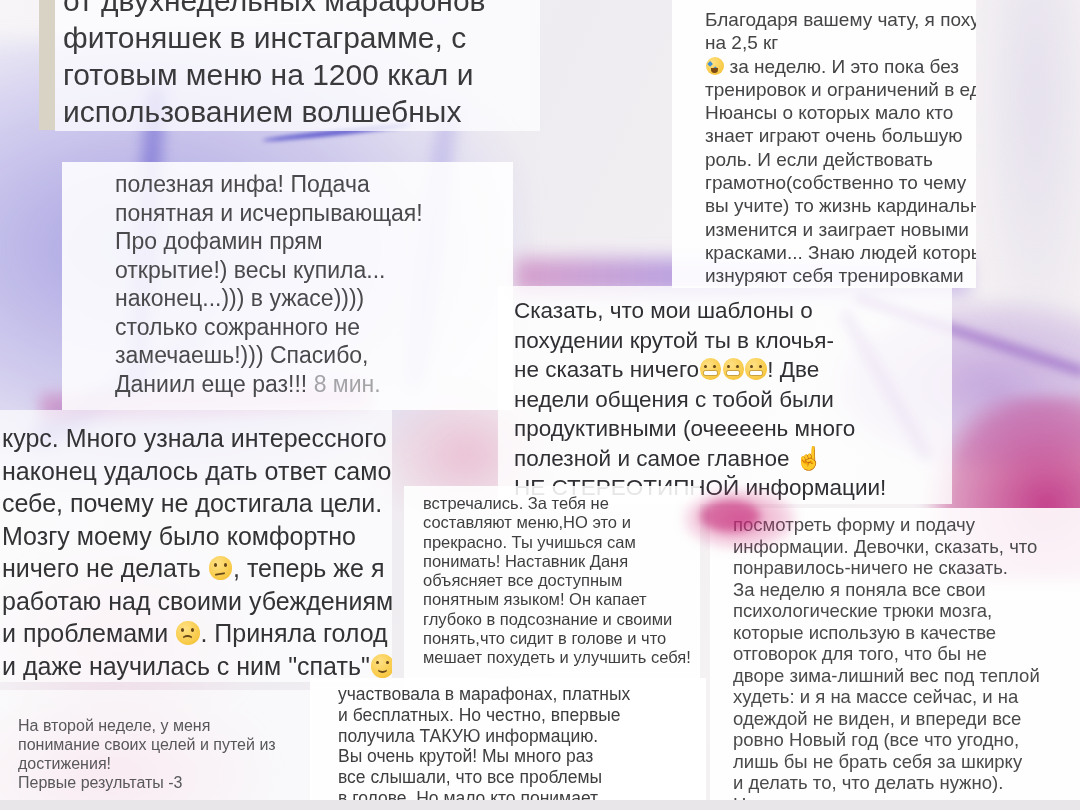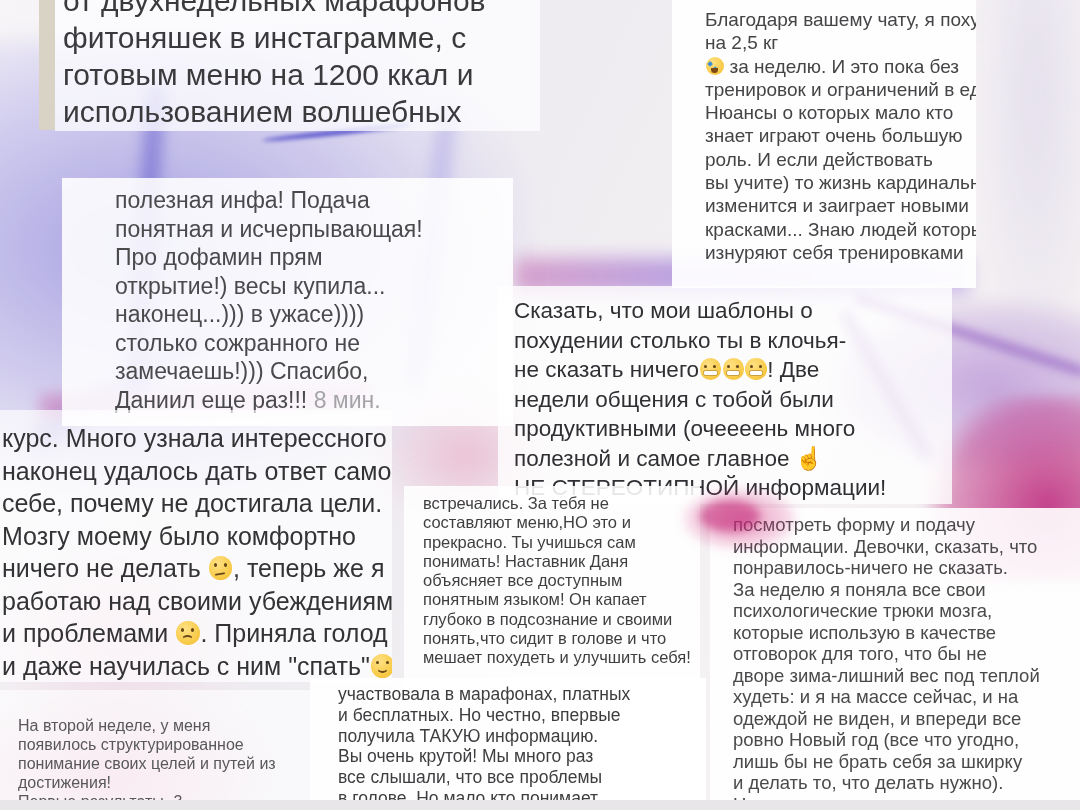--- a/index.html
+++ b/index.html
@@ -26,21 +26,21 @@
   #pinkG2{left:700px;top:500px;width:60px;height:32px;background:rgba(192,28,112,.5);filter:blur(4px);z-index:41;border-radius:50%;}
 
   .card{position:absolute;overflow:hidden;color:#3c3c3e;z-index:10;}
   .line{white-space:nowrap;}
   .ts{color:#a4a4a6;}
 
   #cardA-strip{left:39px;top:0;width:16px;height:130px;background:#d9d3c6;z-index:9;position:absolute;}
   #cardA{left:55px;top:0;width:477px;height:131px;background:rgba(253,253,255,.78);
     font-size:30px;line-height:37px;color:#3a3a3c;padding:0 0 0 8px;}
   #cardA .inner{margin-top:-18px;}
-  #cardB{left:62px;top:178px;width:398px;height:240px;background:rgba(255,255,255,.88);
+  #cardB{left:62px;top:162px;width:398px;height:240px;background:rgba(255,255,255,.88);
     font-size:23px;line-height:28.5px;color:#4a4a4c;padding:8px 0 0 53px;}
   #cardC{left:672px;top:0;width:304px;height:288px;background:rgba(255,255,255,.93);
     font-size:19px;line-height:23.3px;color:#454547;padding:8px 10px 0 33px;box-sizing:border-box;}
   #cardD{left:498px;top:286px;width:454px;height:218px;background:rgba(255,255,255,.8);
     font-size:22.5px;line-height:29.5px;color:#303034;padding:10px 0 0 16px;box-sizing:border-box;}
   #cardE{left:0;top:410px;width:392px;height:272px;background:rgba(255,255,255,.68);
     font-size:25px;line-height:32.5px;color:#333335;padding:12px 0 0 2px;box-sizing:border-box;}
   #cardF{left:404px;top:486px;width:296px;height:204px;background:rgba(255,255,255,.88);
     font-size:16.5px;line-height:19.3px;color:#3f3f41;padding:8px 0 0 19px;box-sizing:border-box;}
   #cardG{left:710px;top:508px;width:370px;height:302px;background:rgba(255,255,255,.9);
@@ -113,29 +113,30 @@
     </div>
 
   <div class="card" id="cardC">
       <div class="line">Благодаря вашему чату, я похудела</div>
       <div class="line">на 2,5 кг</div>
       <div class="line"><span class="emoji e-star"></span> за неделю. И это пока без</div>
       <div class="line">тренировок и ограничений в еде.</div>
       <div class="line">Нюансы о которых мало кто</div>
       <div class="line">знает играют очень большую</div>
       <div class="line">роль. И если действовать</div>
+      <div class="line">грамотно(собственно то чему</div>
       <div class="line">вы учите) то жизнь кардинально</div>
       <div class="line">изменится и заиграет новыми</div>
       <div class="line">красками... Знаю людей которые</div>
       <div class="line">изнуряют себя тренировками</div>
     </div>
 
   <div class="card" id="cardD">
       <div class="line">Сказать, что мои шаблоны о</div>
-      <div class="line">похудении столько ты в клочья-</div>
+      <div class="line">похудении крутой ты в клочья-</div>
       <div class="line">не сказать ничего<span class="emoji e-grim"></span><span class="emoji e-grim"></span><span class="emoji e-grim"></span>! Две</div>
       <div class="line">недели общения с тобой были</div>
       <div class="line">продуктивными (очеееень много</div>
       <div class="line">полезной и самое главное <span class="e-point">☝</span></div>
       <div class="line">НЕ СТЕРЕОТИПНОЙ информации!</div>
     </div>
 
   <div class="card" id="cardE">
       <div class="line">курс. Много узнала интерессного и</div>
       <div class="line">наконец удалось дать ответ самой</div>
@@ -171,21 +172,20 @@
       <div class="line">худеть: и я на массе сейчас, и на</div>
       <div class="line">одеждой не виден, и впереди все</div>
       <div class="line">ровно Новый год (все что угодно,</div>
       <div class="line">лишь бы не брать себя за шкирку</div>
       <div class="line">и делать то, что делать нужно).</div>
       <div class="line">Наконец-то купила весы и начала</div>
     </div>
 
   <div class="card" id="cardH">
       <div class="line">На второй неделе, у меня</div>
-      <div class="line">появилось структурированное</div>
       <div class="line">понимание своих целей и путей из</div>
       <div class="line">достижения!</div>
       <div class="line">Первые результаты -3</div>
     </div>
 
   <div class="card" id="cardI">
       <div class="line">участвовала в марафонах, платных</div>
       <div class="line">и бесплатных. Но честно, впервые</div>
       <div class="line">получила ТАКУЮ информацию.</div>
       <div class="line">Вы очень крутой! Мы много раз</div>

